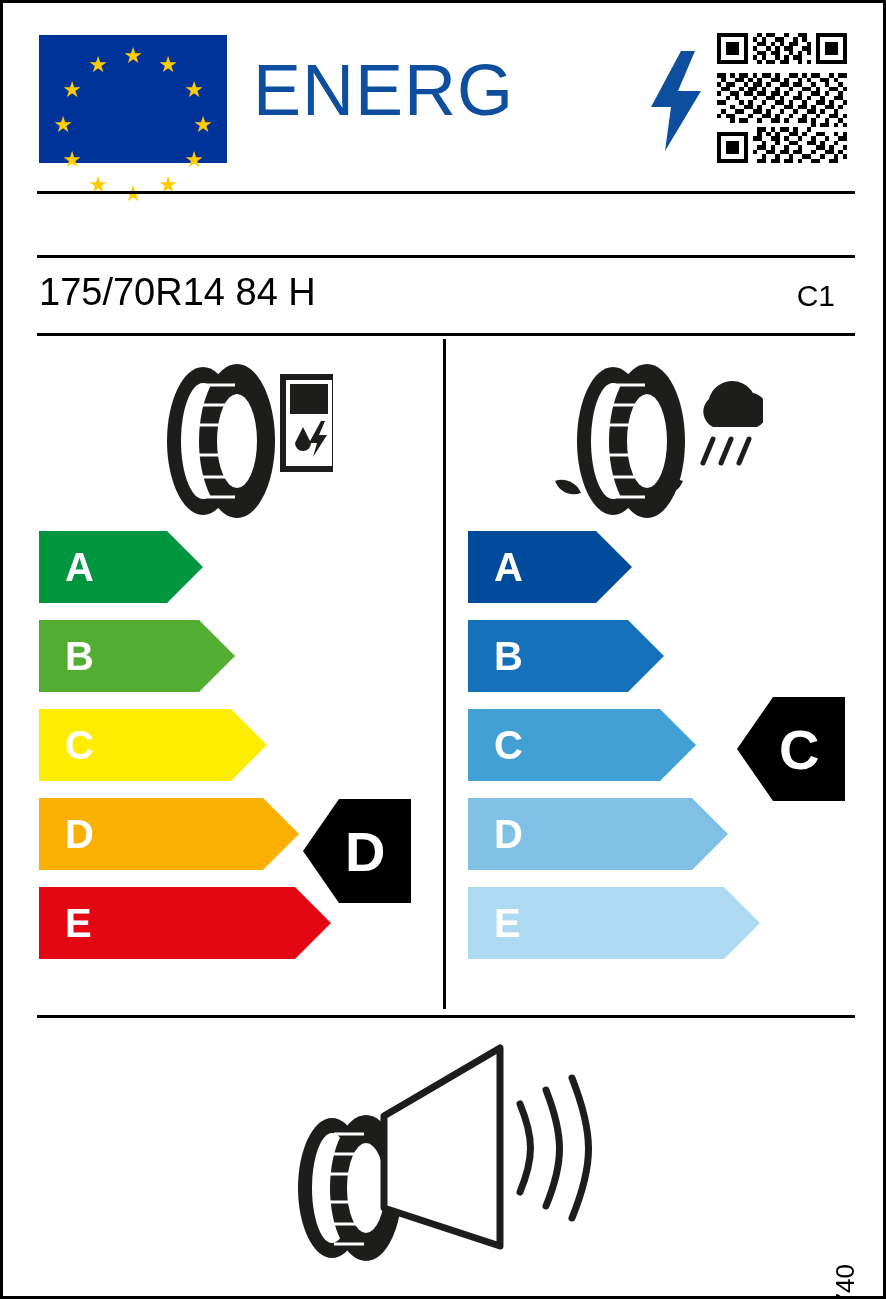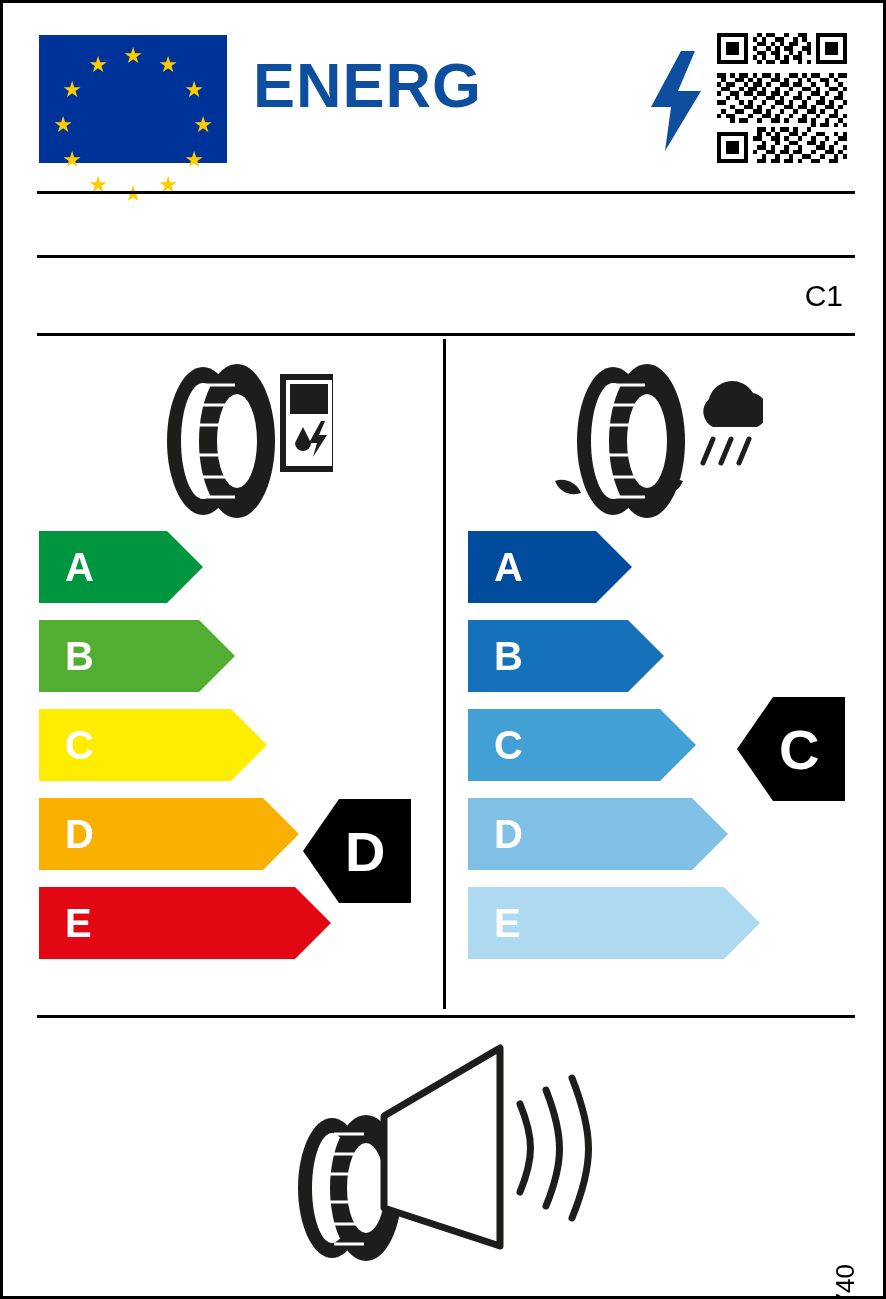--- a/index.html
+++ b/index.html
@@ -41,22 +41,22 @@
     font-size: 22px;
     line-height: 22px;
     width: 22px;
     height: 22px;
     text-align: center;
   }
   .energy-word {
     position: absolute;
     left: 250px;
     top: 46px;
-    font-size: 63px;
-    font-weight: bold;
+    font-size: 72px;
+    font-weight: normal;
     letter-spacing: 1px;
     color: #0d4f9e;
     font-family: "Liberation Sans", sans-serif;
   }
   .energy-bolt {
     position: absolute;
     left: 648px;
     top: 48px;
     width: 50px;
     height: 100px;
@@ -112,21 +112,21 @@
   
   .size {
     position: absolute;
     left: 36px;
     top: 268px;
     font-size: 38px;
     color: #000;
   }
   .class {
     position: absolute;
-    right: 40px;
+    right: 48px;
     top: 276px;
     font-size: 30px;
     color: #000;
   }
 
   
   .pictos {
     position: absolute;
     top: 352px;
     left: 0;
@@ -469,20 +469,21 @@
         </g>
       </svg>
     </div>
   </div>
 
   <div class="hr r1"></div>
 
 
   <div class="hr r2"></div>
 
+  <div class="size">175/70R14 84 H</div>
   <div class="class">C1</div>
 
   <div class="hr r3"></div>
   <div class="vr"></div>
 
   <div class="pictos">
 
     <div class="picto-fuel">
       <svg width="210" height="172" viewBox="0 0 210 172">
         <g fill="#1d1d1b">

